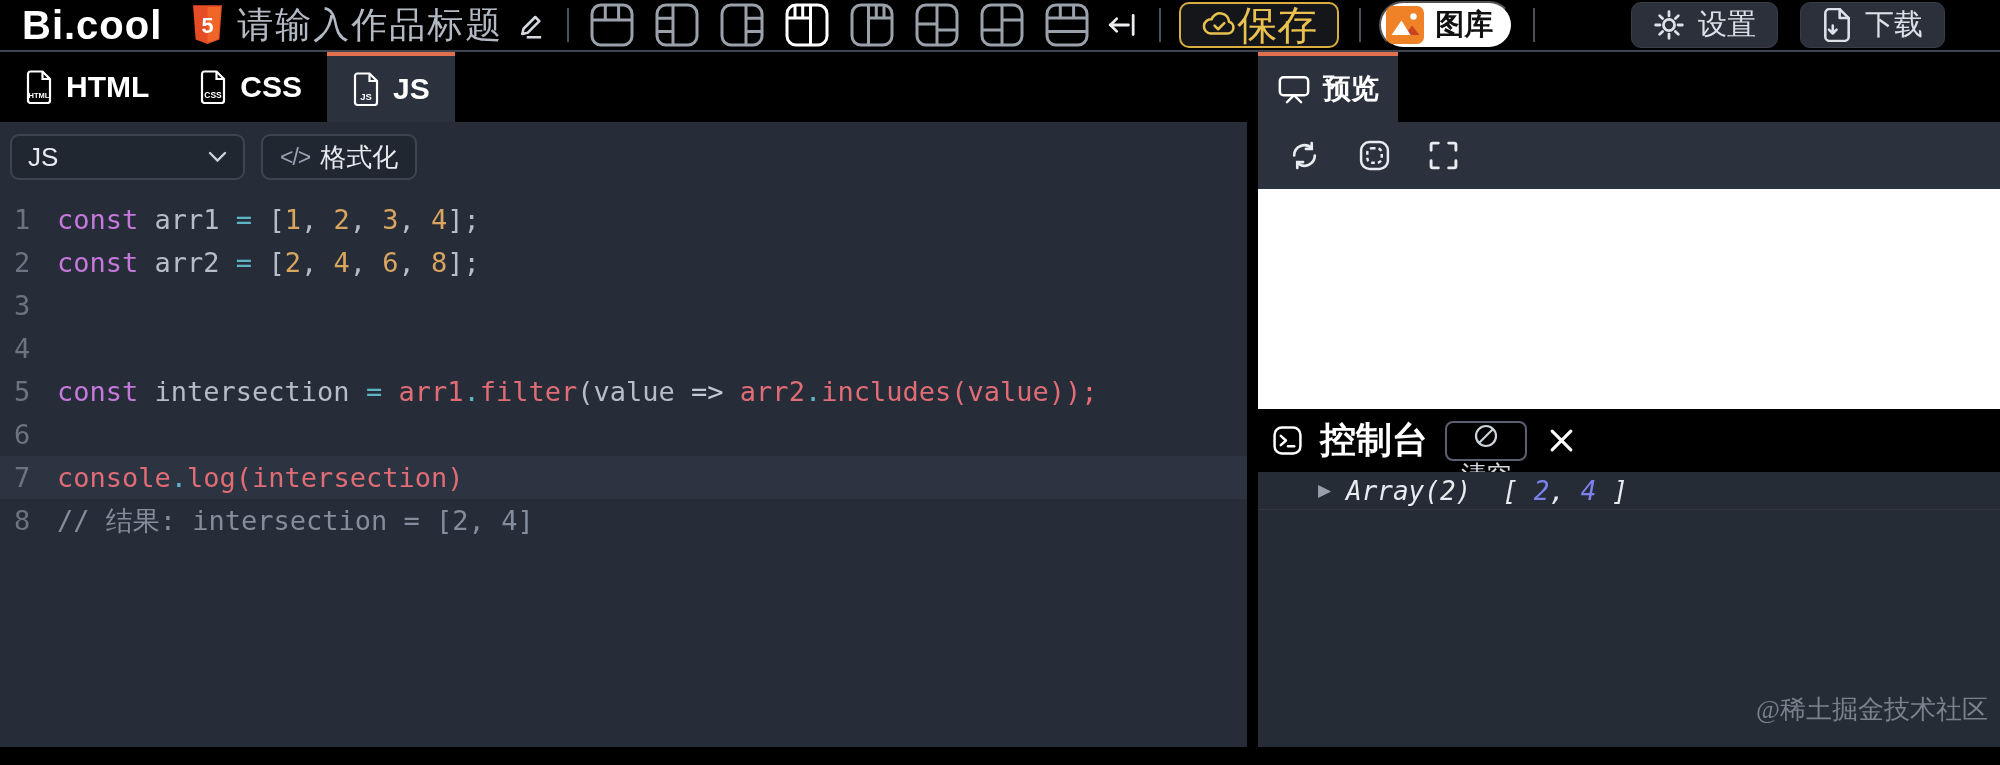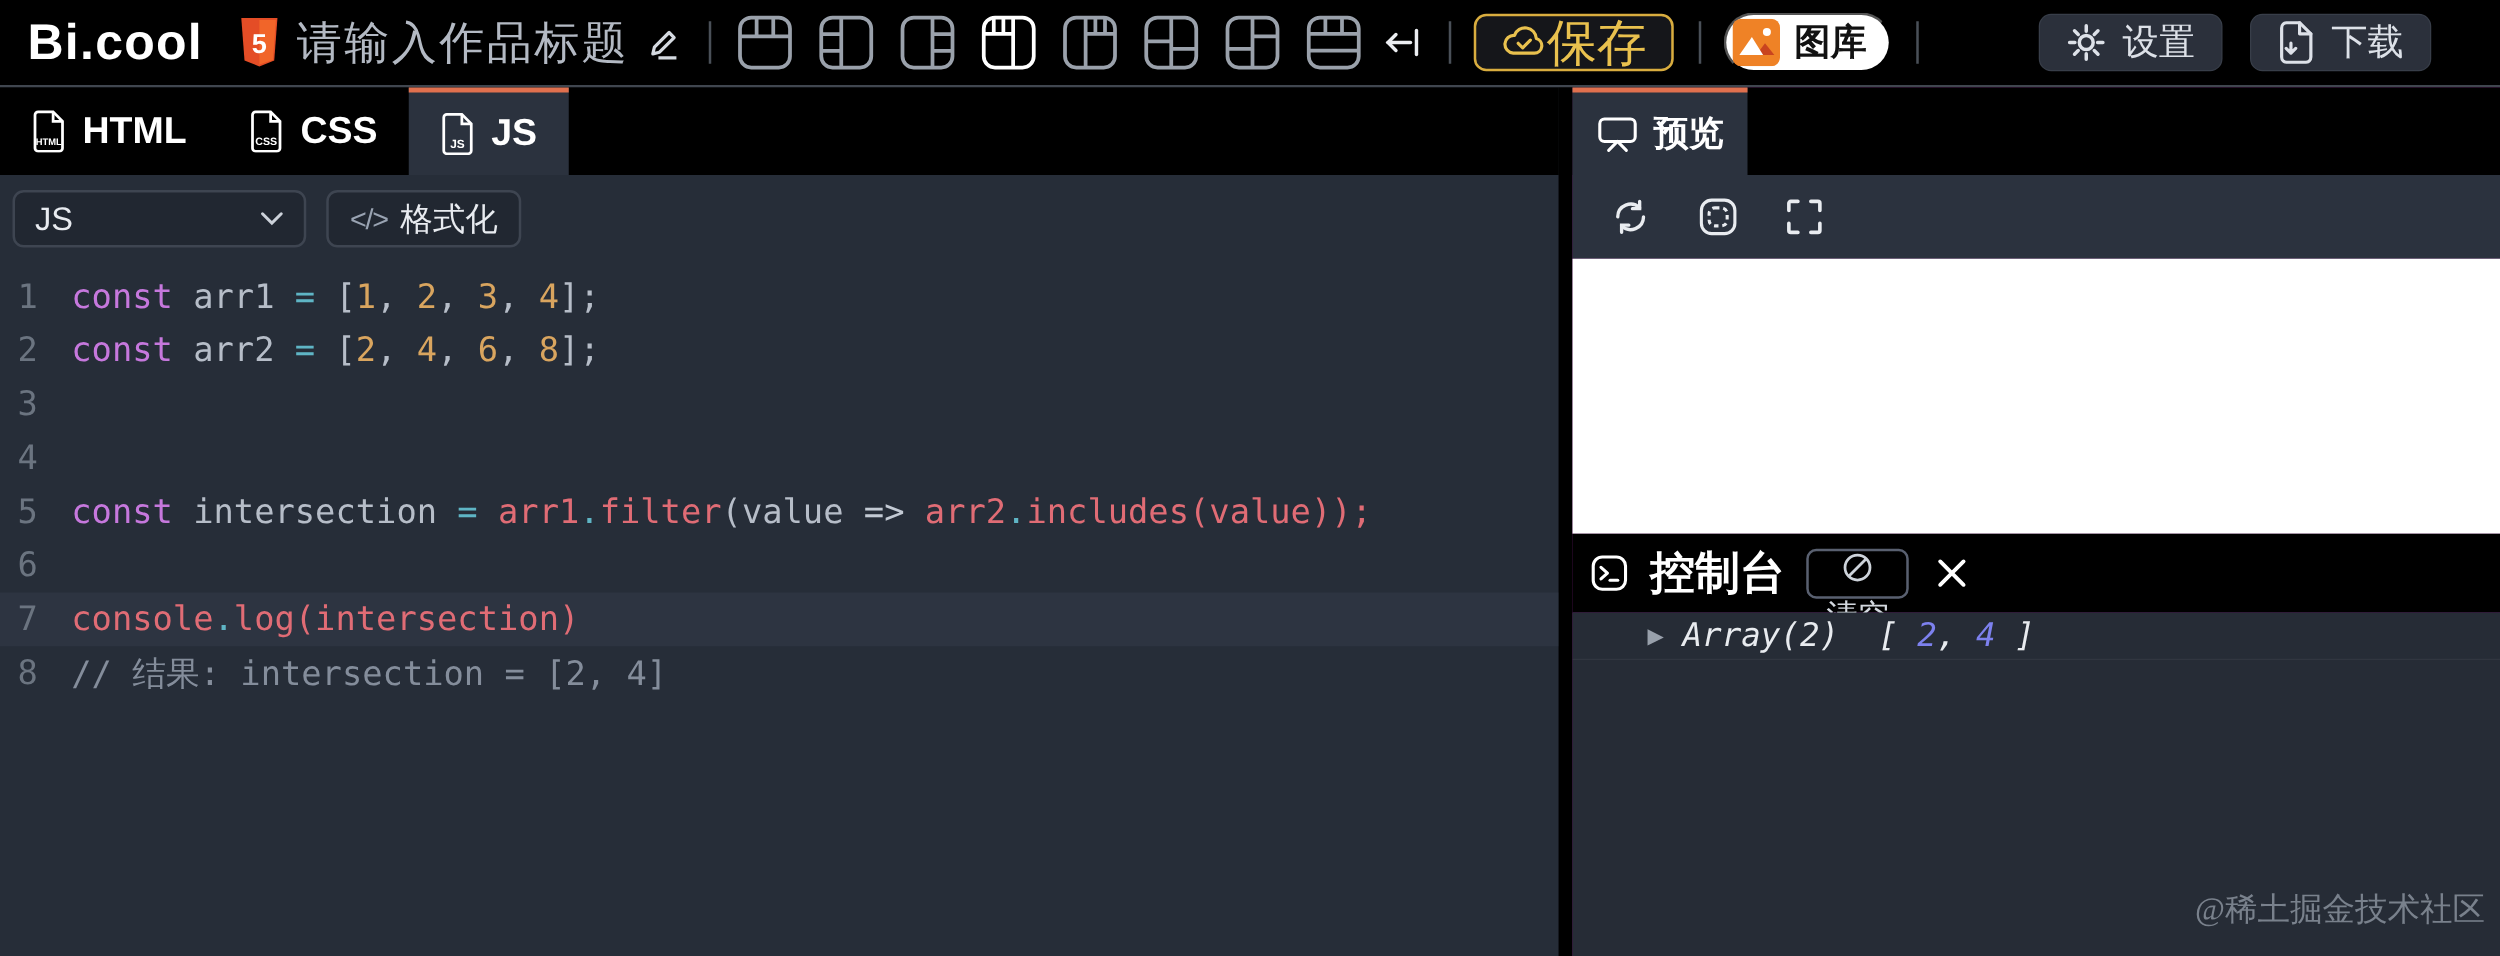--- a/index.html
+++ b/index.html
@@ -1,21 +1,21 @@
 <!DOCTYPE html>
 <html><head>
 <meta charset="utf-8">
 <style>
   * { margin:0; padding:0; box-sizing:border-box; }
   html,body { background:#000; }
   body { font-family:"Liberation Sans", sans-serif; }
   .app { position:relative; width:2000px; height:765px; background:#000; overflow:hidden; }
 
   
-  .topbar { height:70px; background:#000; border-bottom:2px solid #40464f;
+  .topbar { height:52px; background:#000; border-bottom:2px solid #40464f;
             display:flex; align-items:center; padding:0 55px 0 22px; }
   .logo { color:#fff; font-size:40px; font-weight:800; letter-spacing:1px; }
   .html5-badge { margin-left:30px; display:flex; align-items:center; }
   .title-input { margin-left:14px; color:#b3b9c3; font-size:36px; letter-spacing:2px; cursor:text; }
   .edit-icon { margin-left:12px; display:flex; }
   .vdiv { width:2px; height:34px; background:#4a5058; margin-left:20px; }
   .layout-group { display:flex; align-items:center; gap:19px; margin-left:20px; }
   .layout-icon { width:46px; height:46px; color:#9aa1ab; cursor:pointer; display:flex; }
   .layout-icon.active { color:#ffffff; }
   .collapse-icon { margin-left:13px; display:flex; cursor:pointer; }
@@ -54,21 +54,21 @@
   .ln { width:57px; padding-left:14px; color:#6b7480; flex:none; }
   .ct { white-space:pre; }
   .tk-kw { color:#c678dd; } .tk-id { color:#b6bdc8; } .tk-eq { color:#5fb5c5; }
   .tk-num { color:#d9a55f; } .tk-pu { color:#b6bdc8; } .tk-fn { color:#e06c75; }
   .tk-dot { color:#5fb5c5; } .tk-cm { color:#848d9b; } .tk-ar { color:#c3cad4; }
   .tk-pl { color:#b6bdc8; }
 
   .splitter { width:11px; background:#000; cursor:col-resize; }
 
   
-  .preview-panel { flex:1; display:flex; flex-direction:column; background:#701a75; }
+  .preview-panel { flex:1; display:flex; flex-direction:column; background:#0ea5e9; }
   .ptabbar { height:70px; background:#000; display:flex; }
   .preview-tab { width:140px; height:100%; background:#2b323e; border-top:4px solid #e0704e;
                  display:flex; align-items:center; justify-content:center; gap:12px;
                  color:#fff; font-size:28px; font-weight:bold; cursor:pointer; }
   .preview-actions { height:67px; background:#2b323e; display:flex; align-items:center;
                      gap:37px; padding-left:30px; }
   .act-icon { display:flex; color:#e9ecf0; cursor:pointer; }
   .preview-frame { height:220px; background:#ffffff; }
   .console-header { height:63px; background:#000; display:flex; align-items:center;
                     gap:17px; padding-left:14px; }

